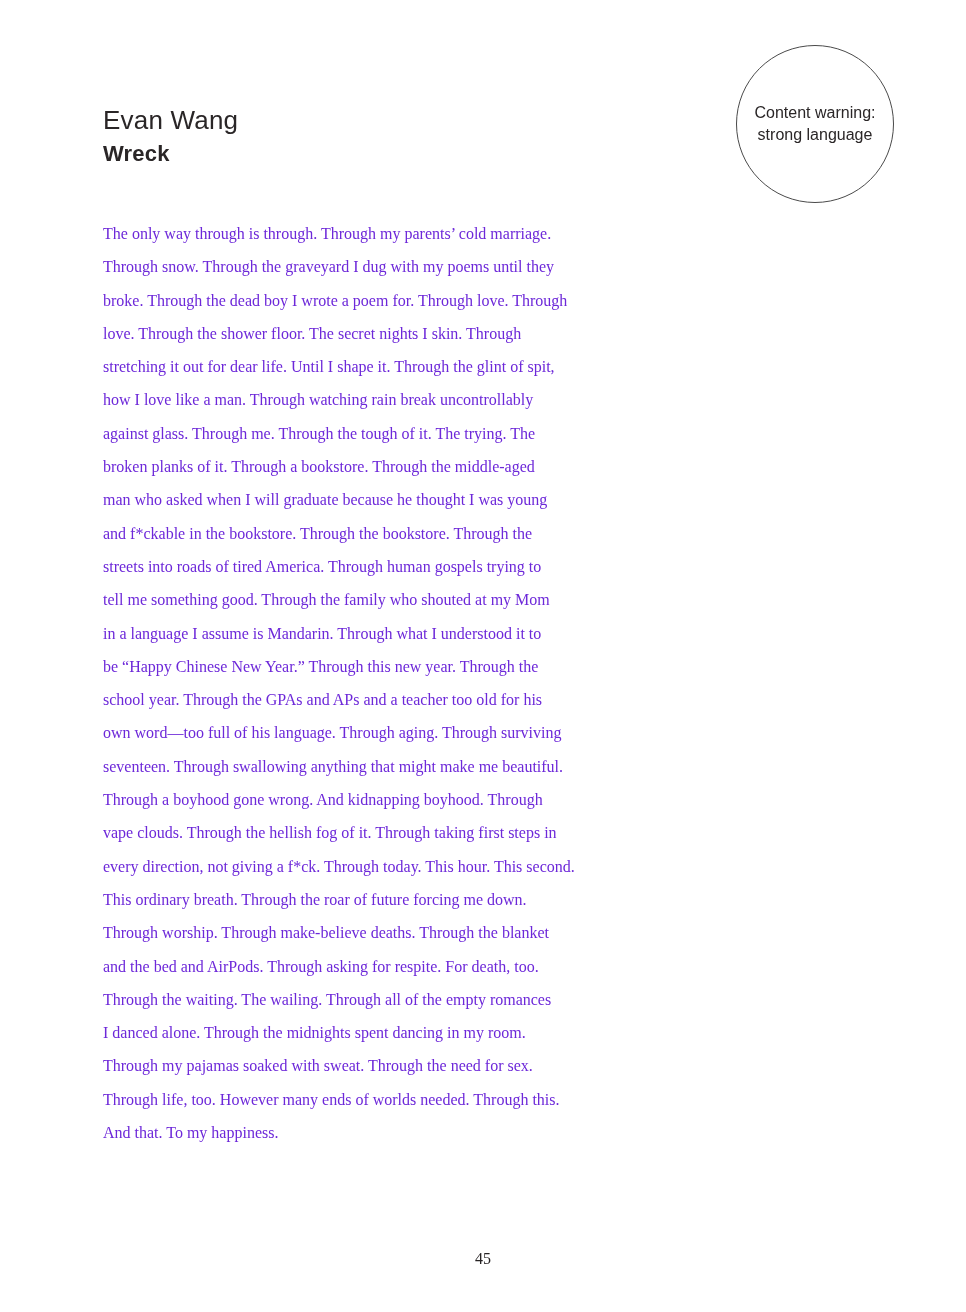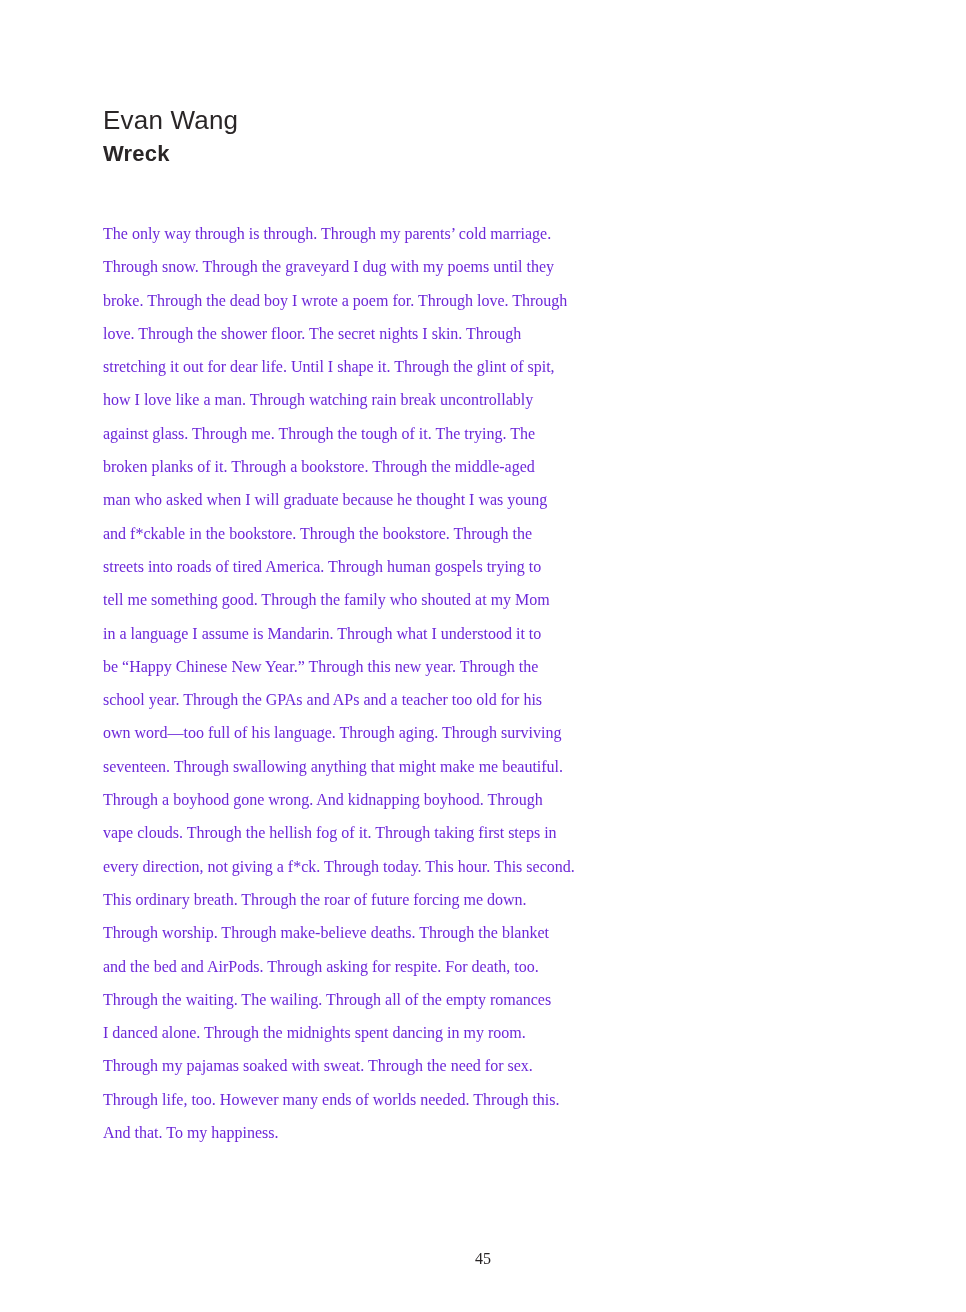--- a/index.html
+++ b/index.html
@@ -80,20 +80,24 @@
 </head>
 <body>
 
 <div class="page">
 
   <div class="header-block">
     <div class="author">Evan Wang</div>
     <div class="poem-title">Wreck</div>
   </div>
 
+  <div class="cw-circle">
+    <div class="cw-text">Content warning:
+strong language</div>
+  </div>
 
   <div class="poem-body">The only way through is through. Through my parents’ cold marriage.
 Through snow. Through the graveyard I dug with my poems until they
 broke. Through the dead boy I wrote a poem for. Through love. Through
 love. Through the shower floor. The secret nights I skin. Through
 stretching it out for dear life. Until I shape it. Through the glint of spit,
 how I love like a man. Through watching rain break uncontrollably
 against glass. Through me. Through the tough of it. The trying. The
 broken planks of it. Through a bookstore. Through the middle-aged
 man who asked when I will graduate because he thought I was young

